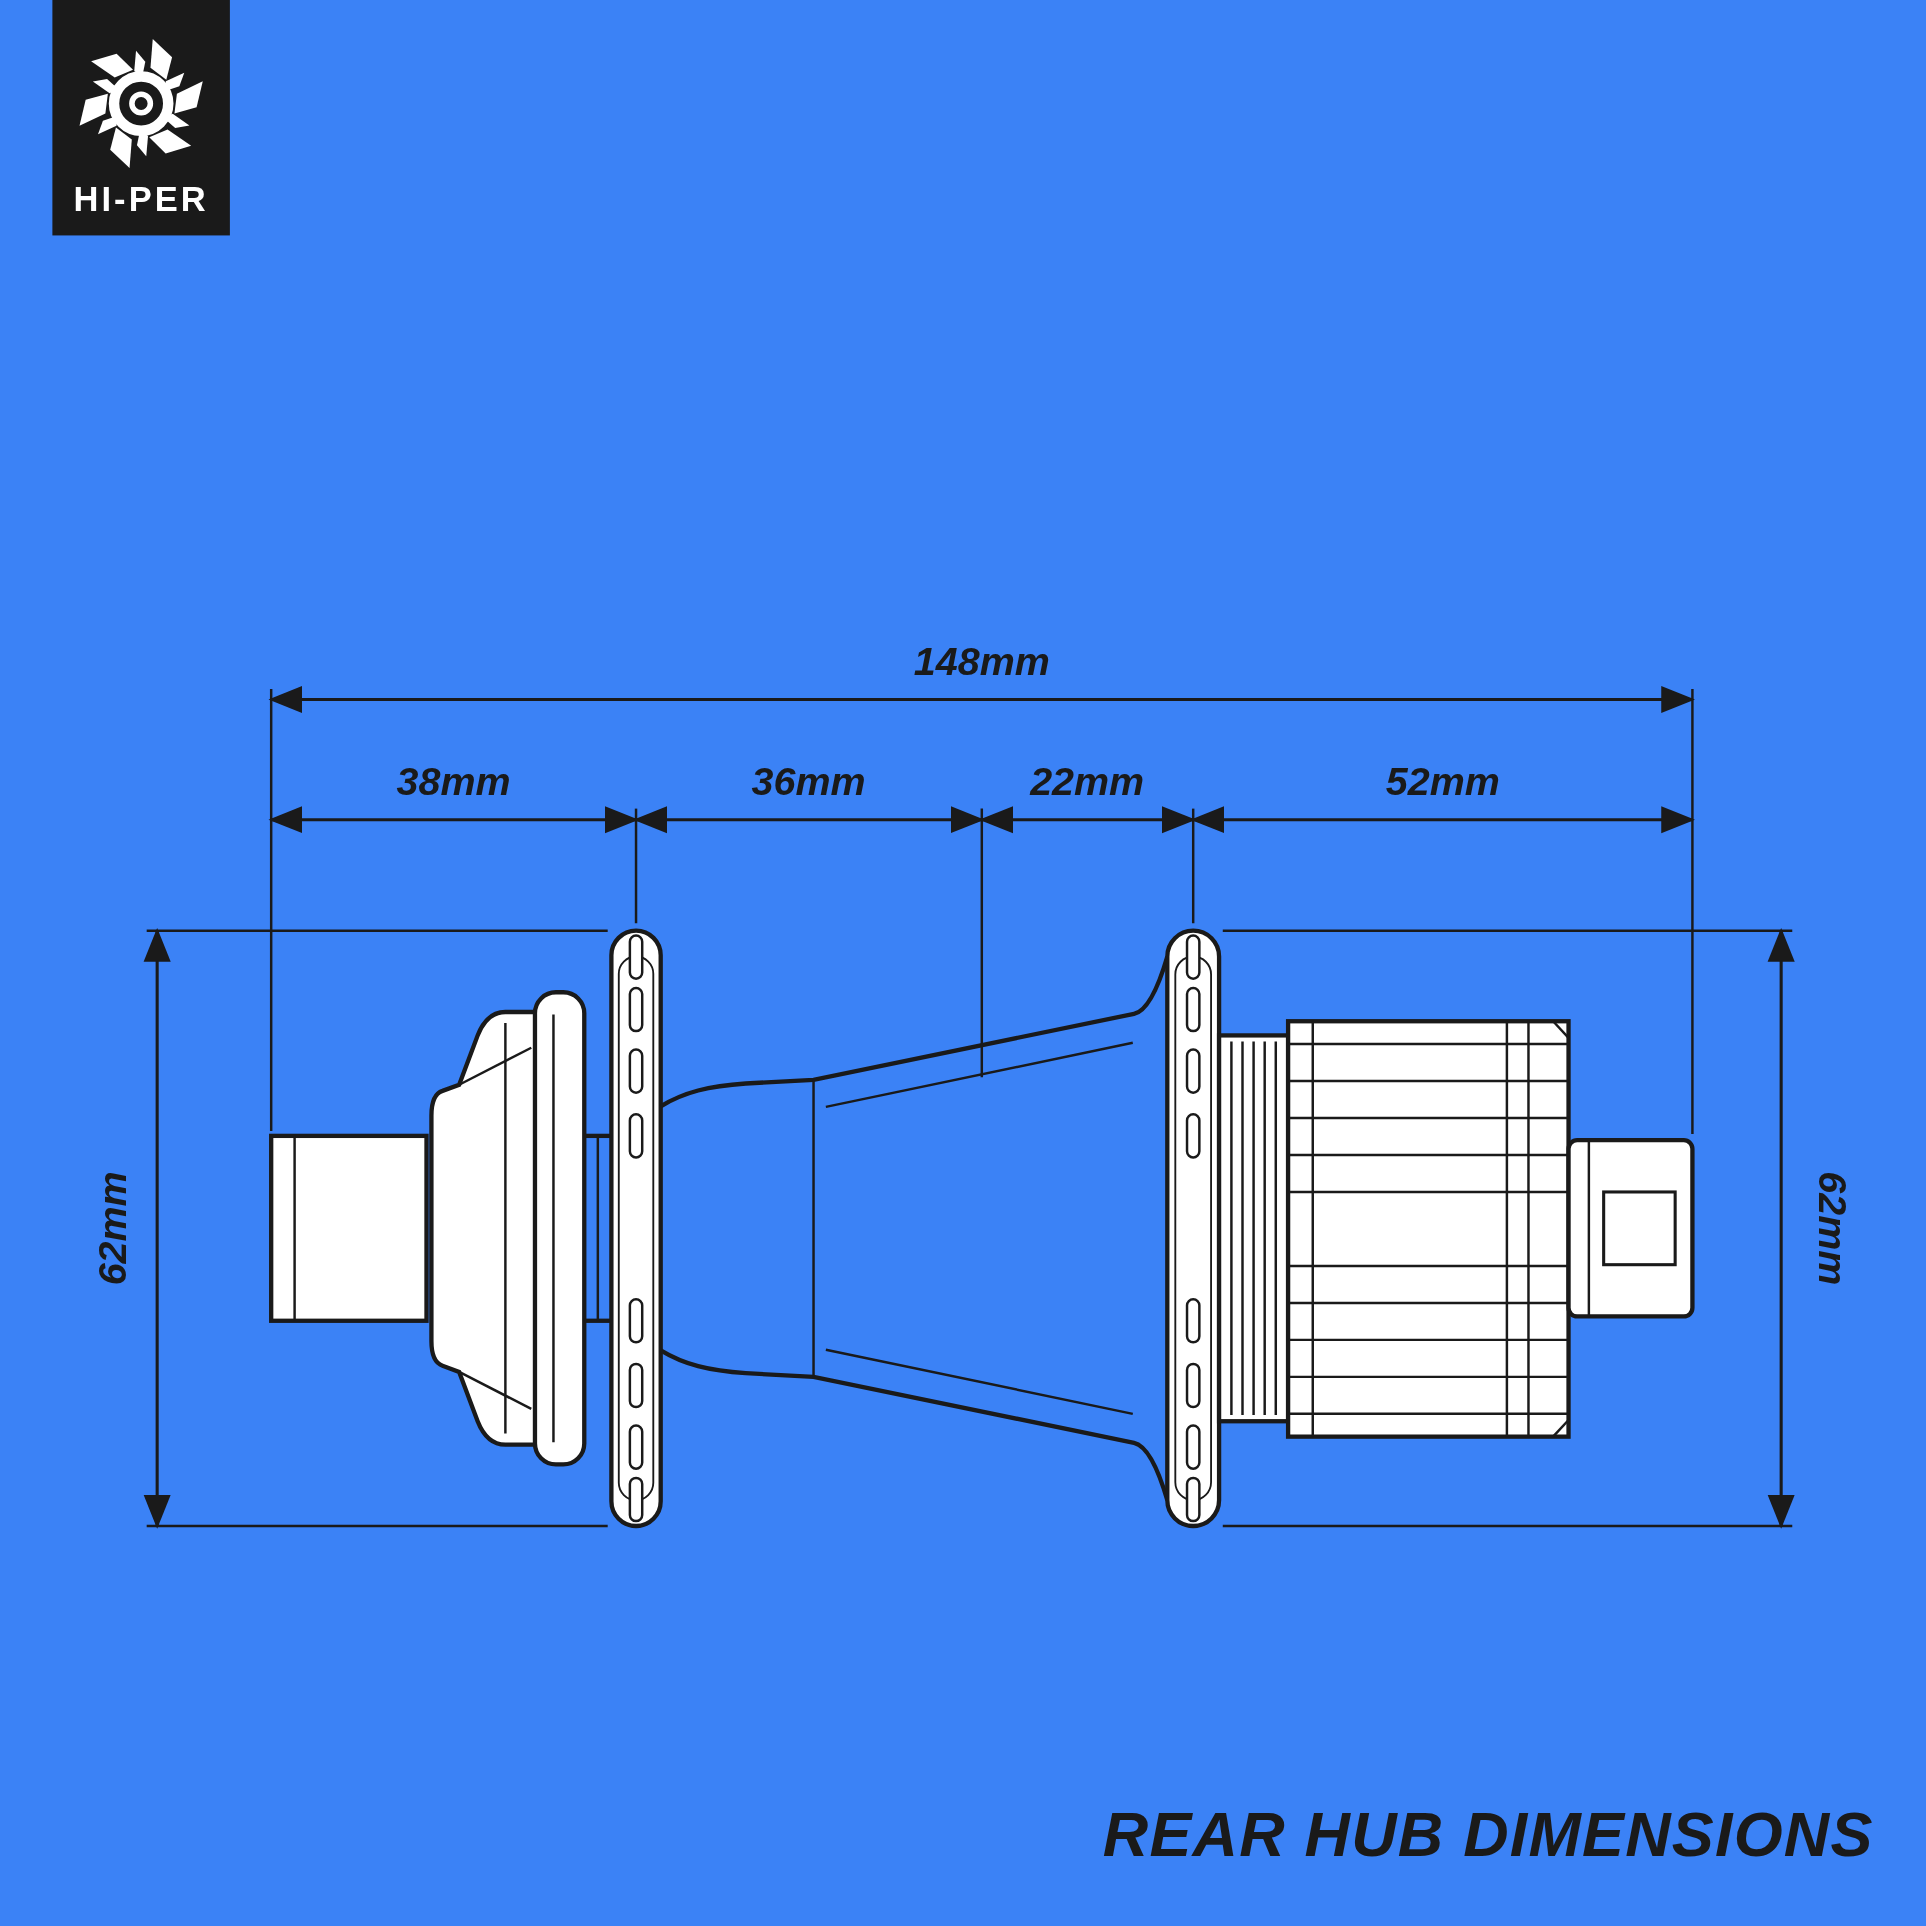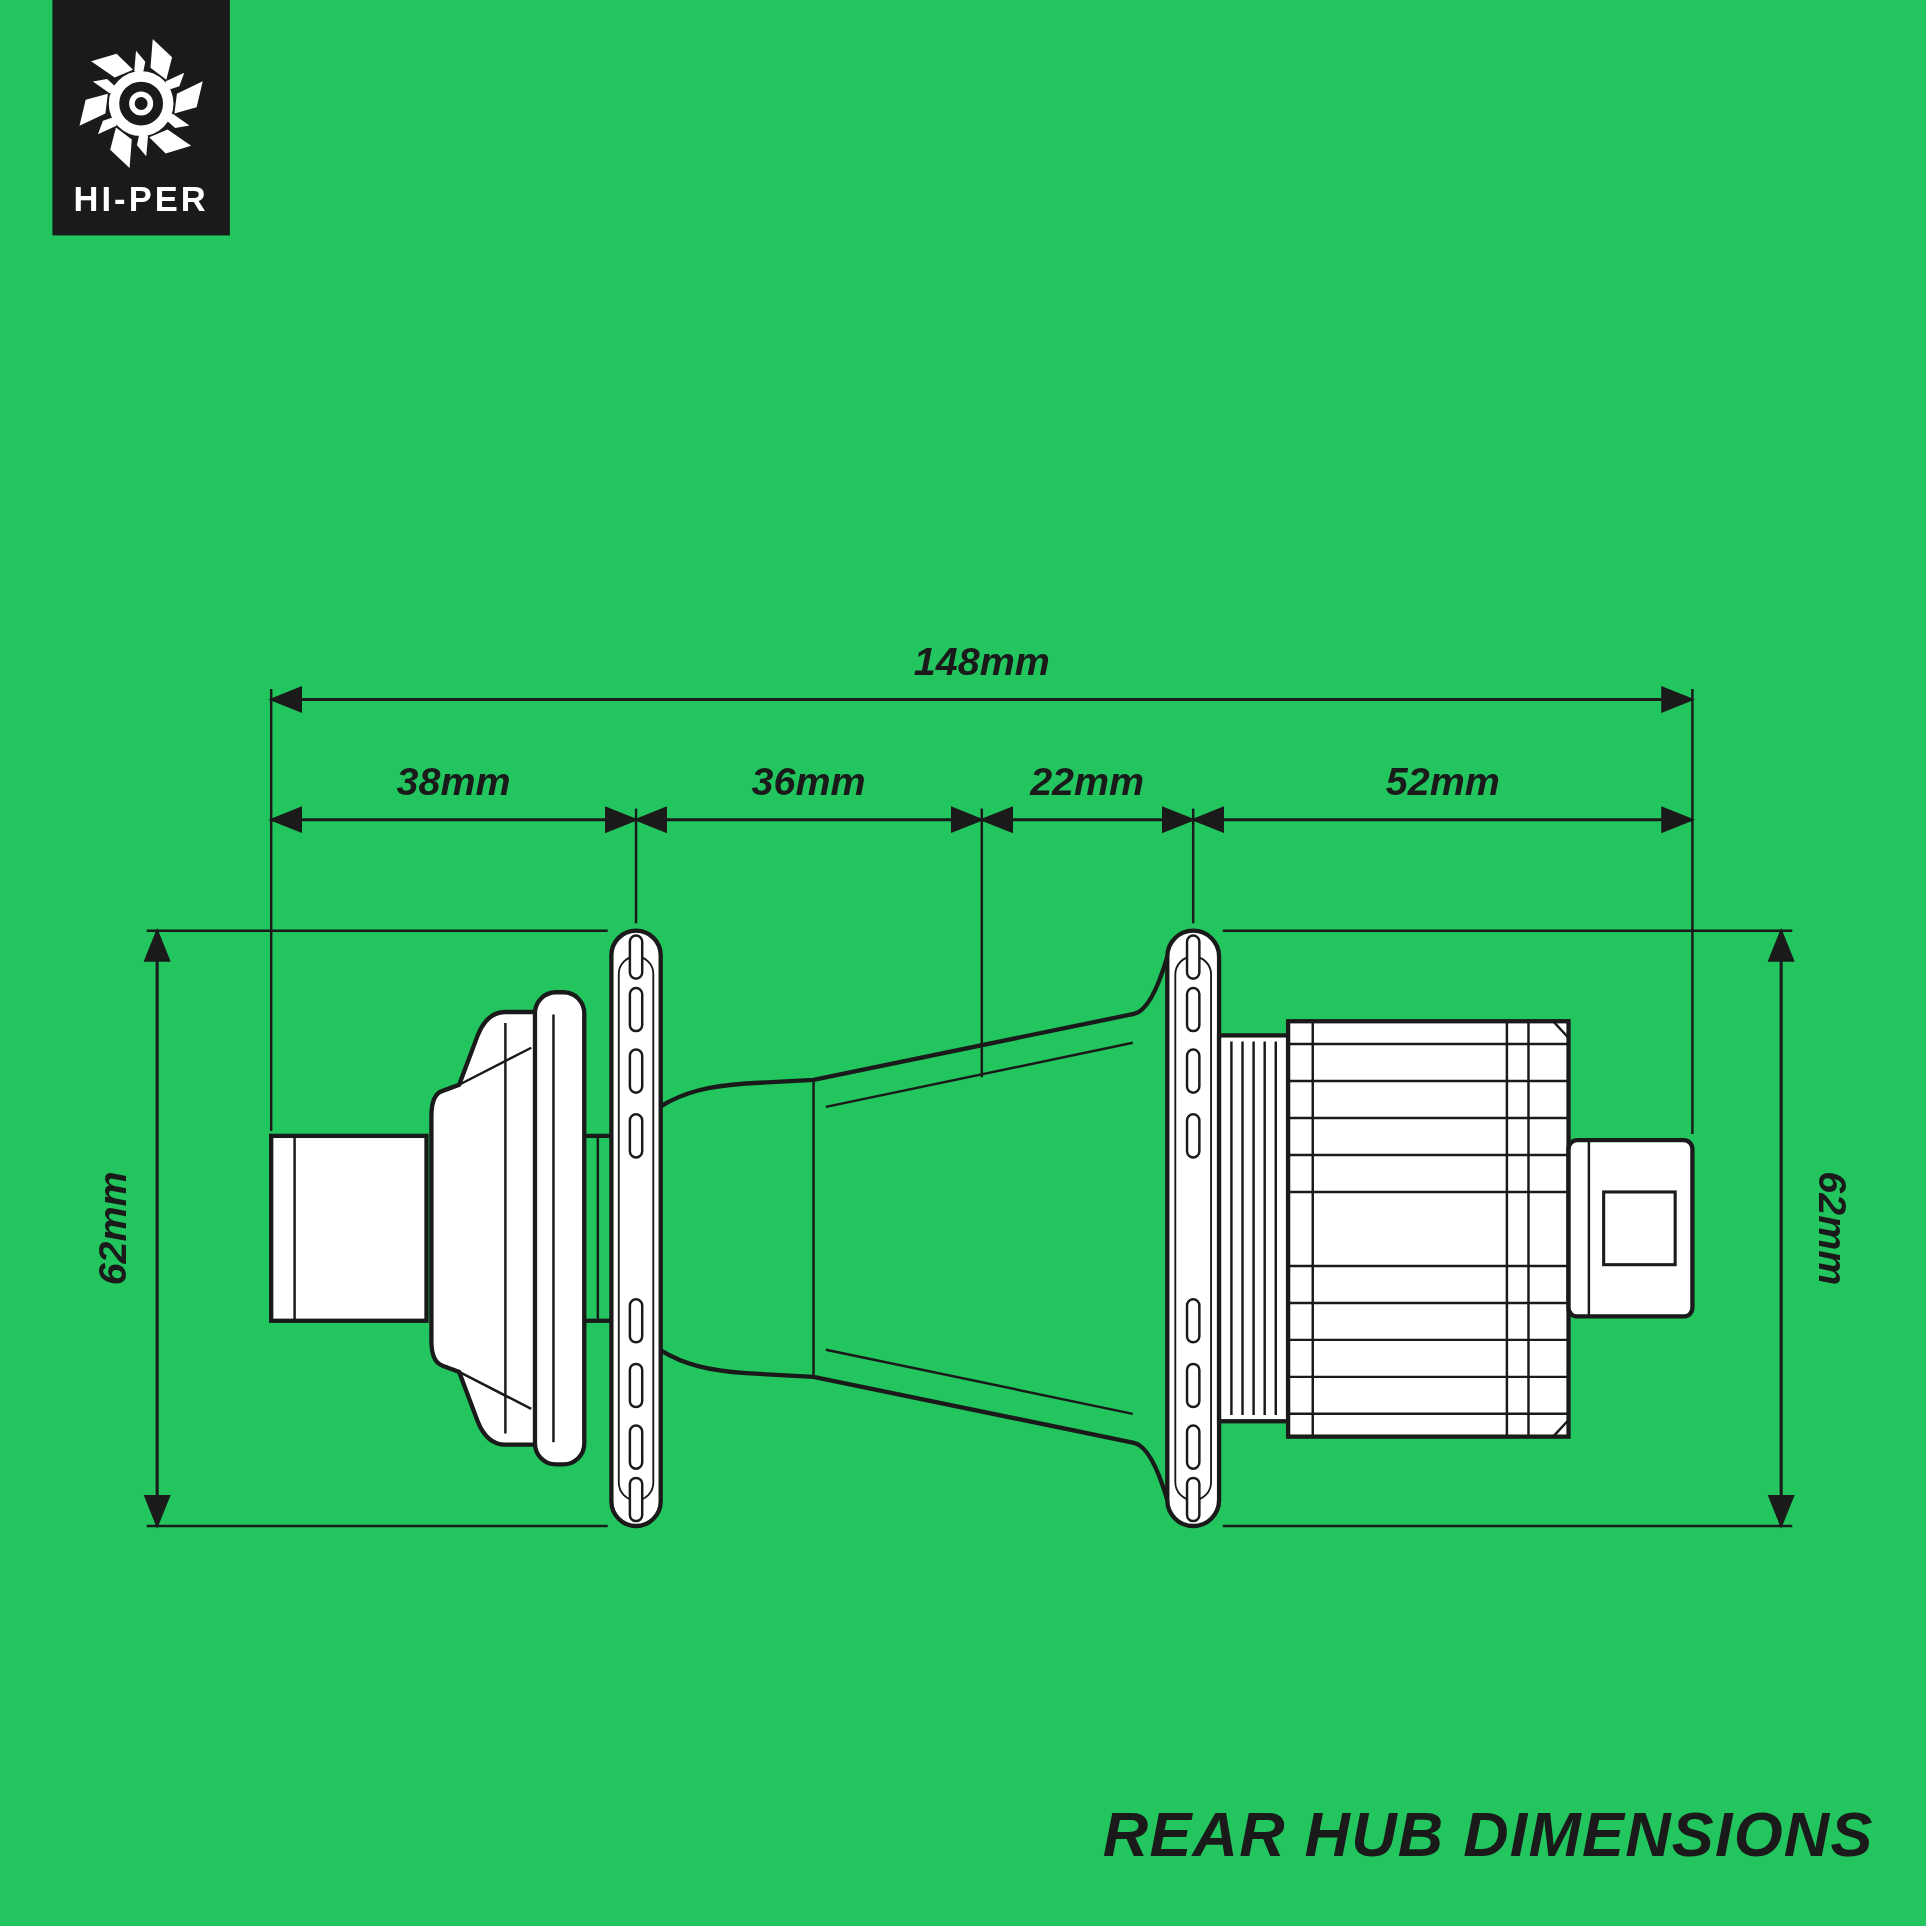--- a/index.html
+++ b/index.html
@@ -1,16 +1,16 @@
 <!DOCTYPE html>
 <html style="font-size:10px"><head>
 <meta charset="utf-8">
 <style>
   html,body{margin:0;padding:0;background:#ffffff;}
-  .page{position:relative;width:1926px;height:1926px;background:#22c55e;overflow:hidden;text-align:right;}
+  .page{position:relative;width:1926px;height:1926px;background:#3b82f6;overflow:hidden;text-align:right;}
   svg{display:block;}
   .ink{stroke:#1a1a1a;fill:none;}
   .ink-fill{stroke:#1a1a1a;fill:#ffffff;}
   .w7{stroke-width:7;}
   .w5{stroke-width:5;}
   .w4{stroke-width:4;}
   .w3{stroke-width:3;}
   .dim-label{font-family:"Liberation Sans",sans-serif;font-style:italic;font-weight:700;font-size:64px;fill:#1a1a1a;}
   .title-label{font-family:"Liberation Sans",sans-serif;font-style:italic;font-weight:700;font-size:102px;fill:#1a1a1a;letter-spacing:2px;}
   .logo-label{font-family:"Liberation Sans",sans-serif;font-weight:700;font-size:56px;fill:#ffffff;letter-spacing:5px;}

